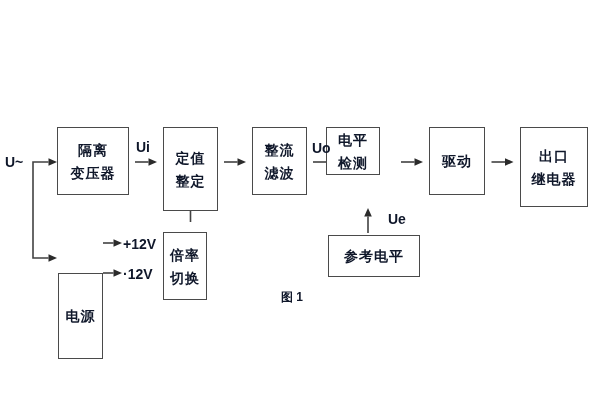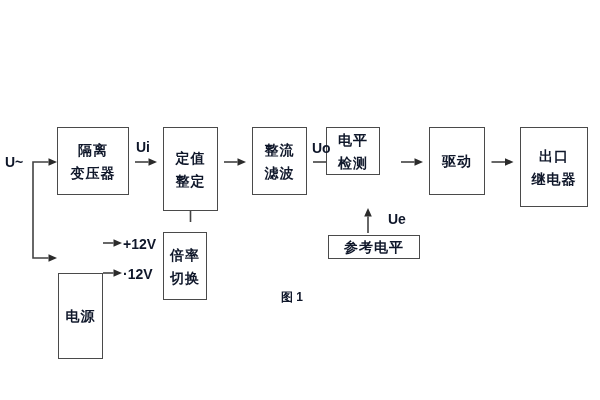--- a/index.html
+++ b/index.html
@@ -56,21 +56,21 @@
   }
   
   #blk-isolation   { left: 57px;  top: 127px; width: 72px; height: 68px; }
   #blk-setting     { left: 163px; top: 127px; width: 55px; height: 84px; }
   #blk-rectifier   { left: 252px; top: 127px; width: 55px; height: 68px; align-items: center; }
   #blk-level       { left: 326px; top: 127px; width: 54px; height: 48px; }
   #blk-drive       { left: 429px; top: 127px; width: 56px; height: 68px; }
   #blk-relay       { left: 520px; top: 127px; width: 68px; height: 80px; }
   #blk-power       { left: 58px;  top: 225px; width: 45px; height: 86px; margin-top: 48px; }
   #blk-ratio       { left: 163px; top: 232px; width: 44px; height: 68px; }
-  #blk-reference   { left: 328px; top: 235px; width: 92px; height: 24px; }
+  #blk-reference   { left: 328px; top: 235px; width: 92px; height: 42px; }
   
   #lbl-u-input  { left: 5px;   top: 155px; }
   #lbl-ui       { left: 136px; top: 140px; }
   #lbl-uo       { left: 312px; top: 141px; }
   #lbl-ue       { left: 388px; top: 212px; }
   #lbl-plus12   { left: 123px; top: 237px; }
   #lbl-minus12  { left: 123px; top: 267px; }
   #lbl-caption  { left: 262px; top: 291px; width: 60px; text-align: center; }
 </style>
 </head>

